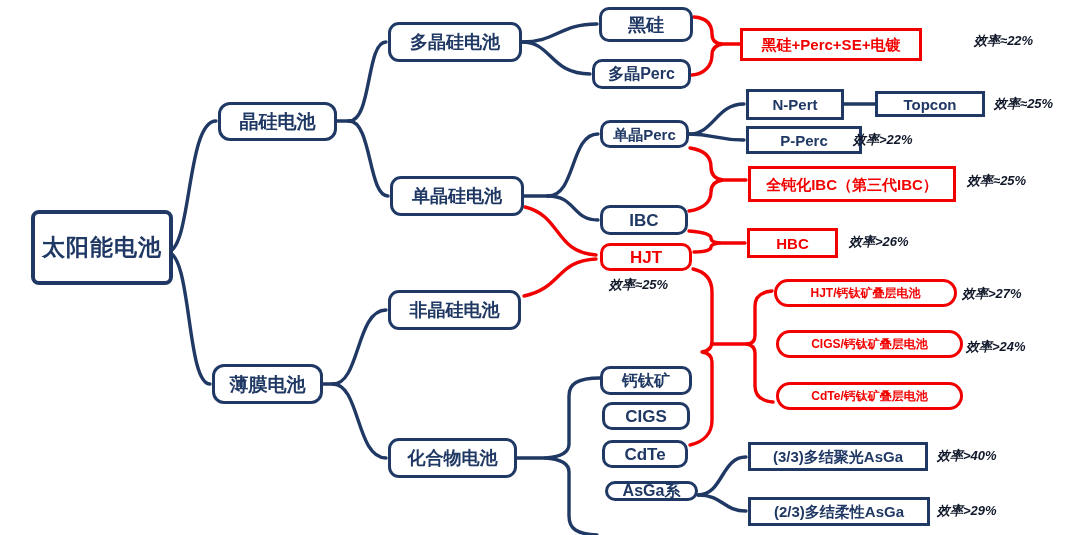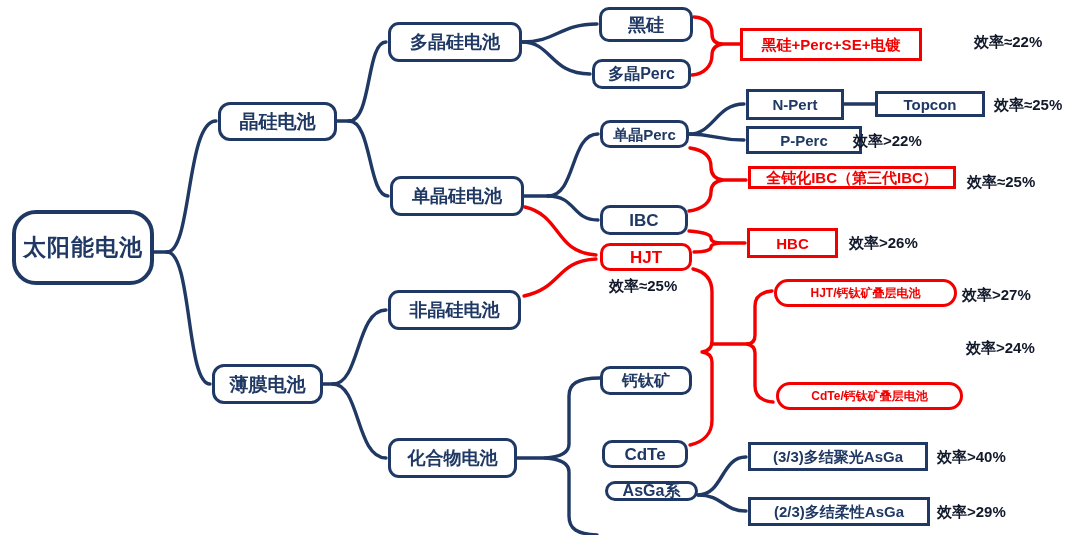--- a/index.html
+++ b/index.html
@@ -9,28 +9,28 @@
   }
   .wires{position:absolute;left:0;top:0;}
   .wire-nv{fill:none;stroke:var(--navy,#1f3864);stroke-width:3.4;stroke-linecap:round;stroke-linejoin:round;}
   .wire-rd{fill:none;stroke:var(--red,#f20000);stroke-width:3.4;stroke-linecap:round;stroke-linejoin:round;}
   .node{
     position:absolute;box-sizing:border-box;display:flex;align-items:center;justify-content:center;
     background:#ffffff;font-weight:700;white-space:nowrap;line-height:1;
   }
   .nv{border:3px solid var(--navy,#1f3864);color:var(--navy,#1f3864);border-radius:10px;}
   .rd{border:3px solid var(--red,#f20000);color:var(--red,#f20000);border-radius:10px;}
-  .root{border-width:4px;border-radius:24px;font-size:23px;letter-spacing:1px;}
+  .root{border-width:4px;border-radius:8px;font-size:23px;letter-spacing:1px;margin-left:19px;}
   .lv1{font-size:19px;border-width:3.5px;border-radius:12px;}
   .lv2{font-size:18px;border-radius:11px;}
   .lv3{font-size:16px;border-radius:10px;}
   .lat{font-size:17px;}
   .leaf{font-size:15px;border-radius:0;}
   .leaf-sm{font-size:12px;border-radius:14px;}
-  .eff{position:absolute;font-weight:700;font-size:15px;color:var(--label,#10182a);white-space:nowrap;line-height:1;}
+  .eff{position:absolute;font-weight:700;font-size:13px;color:var(--label,#10182a);white-space:nowrap;line-height:1;font-style:italic;}
 </style>
 </head>
 <body style="background: rgb(255, 255, 255);">
 
 <div id="canvas">
 
   <svg class="wires" width="1080" height="535" viewBox="0 0 1080 535">
 
     <path class="wire-nv" d="M153,252 H167"></path>
     <path class="wire-nv" d="M167,252 C192,252 186,121 216,121"></path>
@@ -73,30 +73,32 @@
   <div class="node nv lv2" style="left:390px;top:176px;width:134px;height:40px">单晶硅电池</div>
   <div class="node nv lv2" style="left:388px;top:290px;width:133px;height:40px">非晶硅电池</div>
   <div class="node nv lv2" style="left:388px;top:438px;width:129px;height:40px">化合物电池</div>
 
   <div class="node nv lv3" style="left:599px;top:7px;width:94px;height:35px;font-size:18px">黑硅</div>
   <div class="node nv lv3" style="left:592px;top:59px;width:99px;height:30px">多晶Perc</div>
   <div class="node nv lv3" style="left:600px;top:120px;width:89px;height:28px;font-size:15px">单晶Perc</div>
   <div class="node nv lv3 lat" style="left:600px;top:205px;width:88px;height:30px">IBC</div>
   <div class="node rd lv3 lat" style="left:600px;top:243px;width:92px;height:28px">HJT</div>
   <div class="node nv lv3" style="left:600px;top:366px;width:92px;height:29px">钙钛矿</div>
+  <div class="node nv lv3 lat" style="left:602px;top:402px;width:88px;height:28px">CIGS</div>
   <div class="node nv lv3 lat" style="left:602px;top:440px;width:86px;height:28px">CdTe</div>
   <div class="node nv lv3" style="left:605px;top:481px;width:93px;height:20px">AsGa系</div>
 
   <div class="node rd leaf" style="left:740px;top:28px;width:182px;height:33px">黑硅+Perc+SE+电镀</div>
   <div class="node nv leaf lat" style="left:746px;top:89px;width:98px;height:31px">N-Pert</div>
   <div class="node nv leaf" style="left:875px;top:91px;width:110px;height:26px">Topcon</div>
   <div class="node nv leaf lat" style="left:746px;top:126px;width:116px;height:28px">P-Perc</div>
-  <div class="node rd leaf" style="left:748px;top:166px;width:208px;height:23px">全钝化IBC（第三代IBC）</div>
+  <div class="node rd leaf" style="left:748px;top:166px;width:208px;height:36px">全钝化IBC（第三代IBC）</div>
   <div class="node rd leaf lat" style="left:747px;top:228px;width:91px;height:30px">HBC</div>
   <div class="node rd leaf-sm" style="left:774px;top:279px;width:183px;height:28px">HJT/钙钛矿叠层电池</div>
+  <div class="node rd leaf-sm" style="left:776px;top:330px;width:187px;height:28px">CIGS/钙钛矿叠层电池</div>
   <div class="node rd leaf-sm" style="left:776px;top:382px;width:187px;height:28px">CdTe/钙钛矿叠层电池</div>
   <div class="node nv leaf" style="left:748px;top:442px;width:180px;height:29px">(3/3)多结聚光AsGa</div>
   <div class="node nv leaf" style="left:748px;top:497px;width:182px;height:29px">(2/3)多结柔性AsGa</div>
 
   <div class="eff" style="left:974px;top:34px">效率≈22%</div>
   <div class="eff" style="left:994px;top:97px">效率≈25%</div>
   <div class="eff" style="left:853px;top:133px">效率&gt;22%</div>
   <div class="eff" style="left:967px;top:174px">效率≈25%</div>
   <div class="eff" style="left:849px;top:235px">效率&gt;26%</div>
   <div class="eff" style="left:609px;top:278px">效率≈25%</div>

